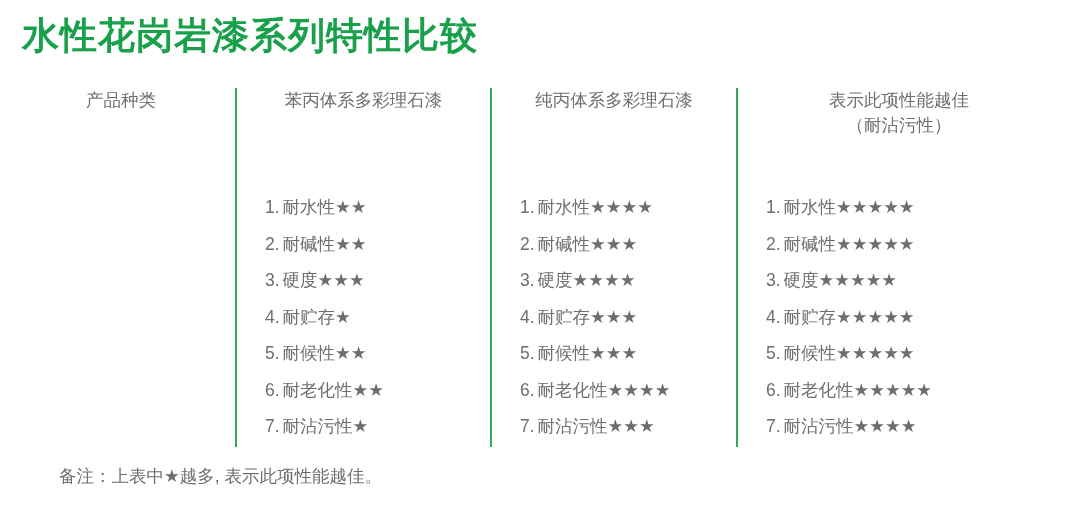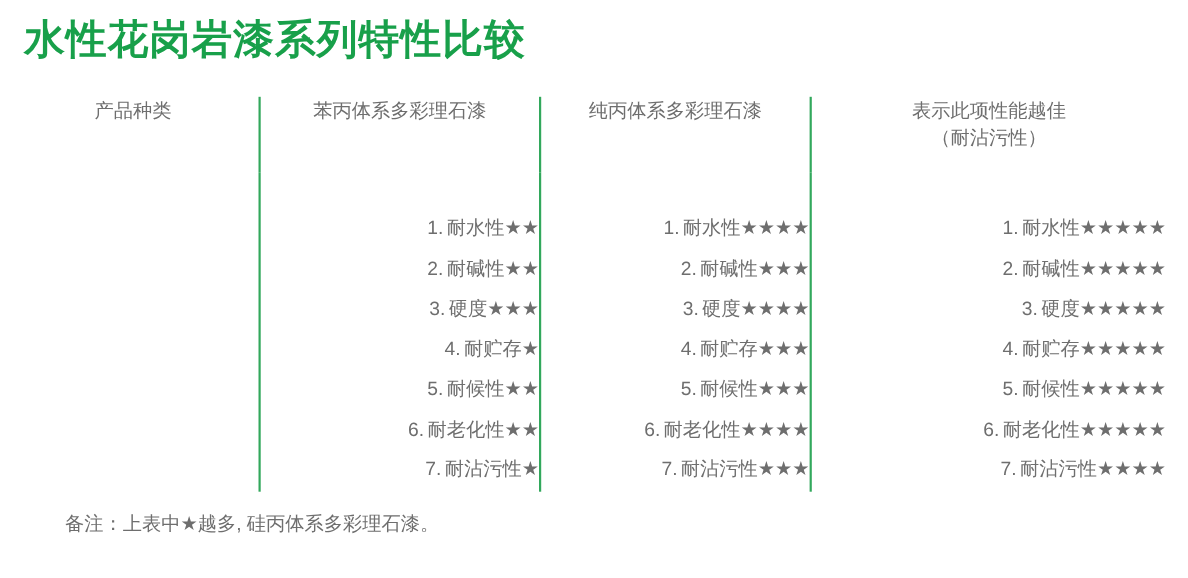--- a/index.html
+++ b/index.html
@@ -89,21 +89,20 @@
     height: 290px;
     border-bottom: 2px solid #4caf72;
     padding: 0;
     box-sizing: border-box;
   }
 
   .cell-list {
     list-style: none;
     margin: 0;
     padding: 32px 0 0 28px;
-    text-align: right;
   }
   .cell-list li {
     color: #6e6e6e;
     font-size: 17.5px;
     line-height: 36.5px;
     white-space: nowrap;
   }
   .idx { margin-right: 3px; }
   .stars { letter-spacing: 0px; }
 
@@ -187,15 +186,15 @@
               <li><span class="idx">5.</span><span>耐候性</span><span class="stars">★★★★★</span></li>
               <li><span class="idx">6.</span><span>耐老化性</span><span class="stars">★★★★★</span></li>
               <li><span class="idx">7.</span><span>耐沾污性</span><span class="stars">★★★★</span></li>
             </ul>
           </td>
         </tr>
       </tbody>
     </table>
   </div>
 
-  <div class="footnote">备注：上表中★越多, 硅丙体系多彩理石漆。</div>
+  <div class="footnote">备注：上表中★越多, 表示此项性能越佳。</div>
 
 </div>
 
 </body></html>

